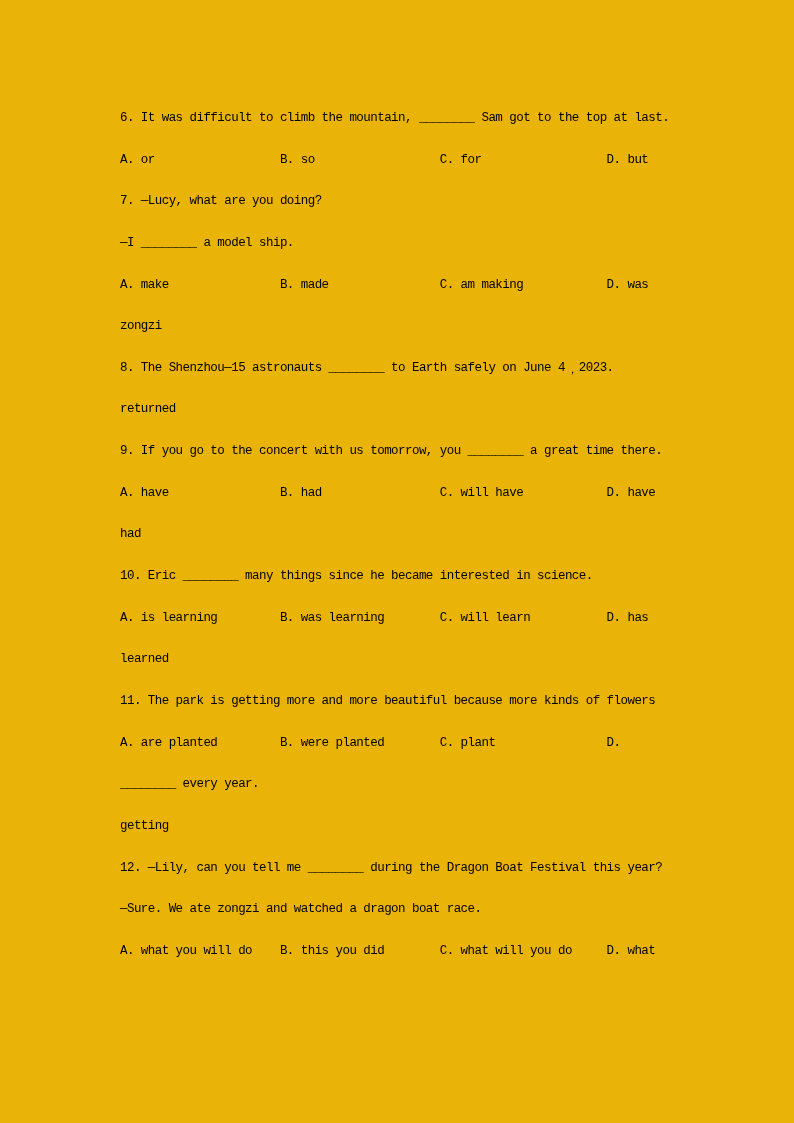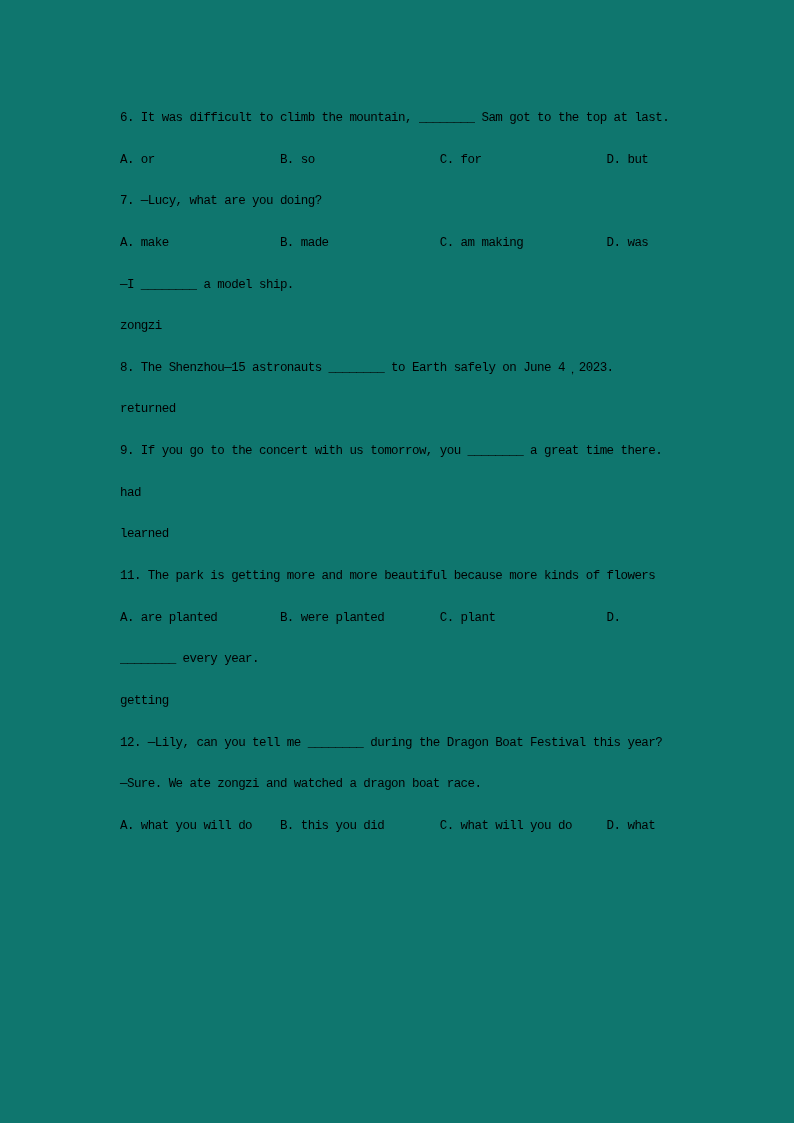--- a/index.html
+++ b/index.html
@@ -4,21 +4,21 @@
 <style>
   html, body {
     margin: 0;
     padding: 0;
     background: #ffffff;
   }
   .page {
     position: relative;
     width: 794px;
     height: 1123px;
-    background: #0f766e;
+    background: #eab308;
     overflow: hidden;
     font-family: "Liberation Mono", "DejaVu Sans Mono", monospace;
     font-size: 12.5px;
     letter-spacing: -0.55px;
     color: #000000;
   }
   .content {
     position: absolute;
     left: 120px;
     top: 98px;
@@ -39,27 +39,30 @@
   }
 </style>
 </head>
 <body>
 
 <div class="page">
   <div class="content">
     <div class="line">6. It was difficult to climb the mountain, ________ Sam got to the top at last.</div>
     <div class="line">A. or                  B. so                  C. for                  D. but</div>
     <div class="line">7. —Lucy, what are you doing?</div>
+    <div class="line">—I ________ a model ship.</div>
     <div class="line">A. make                B. made                C. am making            D. was</div>
-    <div class="line">—I ________ a model ship.</div>
     <div class="line">zongzi</div>
     <div class="line">8. The Shenzhou—15 astronauts ________ to Earth safely on June 4  2023.</div>
     <div class="line">returned</div>
     <div class="line">9. If you go to the concert with us tomorrow, you ________ a great time there.</div>
+    <div class="line">A. have                B. had                 C. will have            D. have</div>
     <div class="line">had</div>
+    <div class="line">10. Eric ________ many things since he became interested in science.</div>
+    <div class="line">A. is learning         B. was learning        C. will learn           D. has</div>
     <div class="line">learned</div>
     <div class="line">11. The park is getting more and more beautiful because more kinds of flowers</div>
     <div class="line">A. are planted         B. were planted        C. plant                D.</div>
     <div class="line">________ every year.</div>
     <div class="line">getting</div>
     <div class="line">12. —Lily, can you tell me ________ during the Dragon Boat Festival this year?</div>
     <div class="line">—Sure. We ate zongzi and watched a dragon boat race.</div>
     <div class="line">A. what you will do    B. this you did        C. what will you do     D. what</div>
   </div>
   <span class="floating-comma">，</span>

